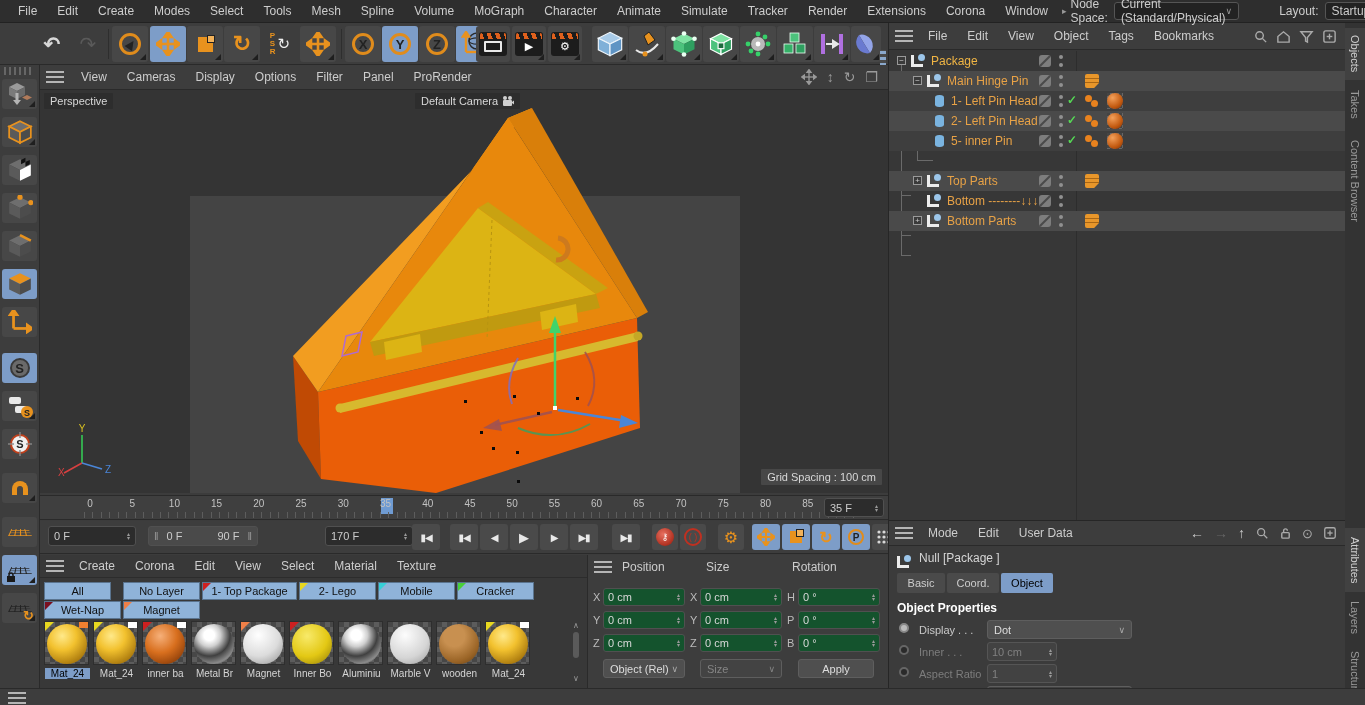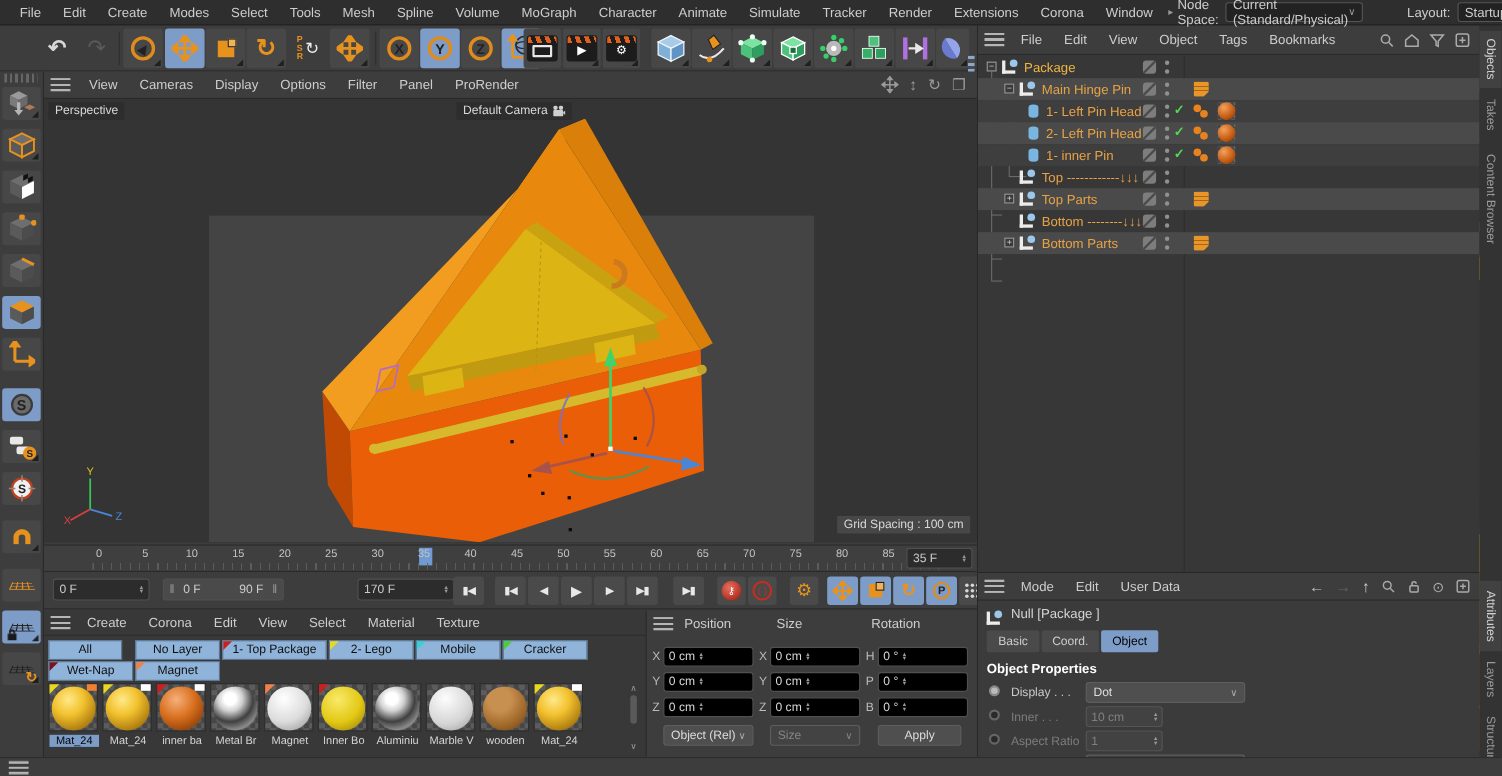--- a/index.html
+++ b/index.html
@@ -71,21 +71,21 @@
 .sp-yellow{background:radial-gradient(circle at 38% 30%,#f8ea6a,#e3c814 55%,#8f7a08)}
 .sp-marble{background:radial-gradient(circle at 38% 28%,#fdfdfd,#d5d5d5 60%,#999)}
 .sp-wood{background:radial-gradient(circle at 38% 30%,#c89050 0 28%,#9a6426 68%,#5e3a12)}
 .mlabel{position:absolute;top:46px;left:0;width:45px;font-size:10px;color:#d5d5d5;text-align:center;white-space:nowrap;overflow:hidden}
 .mlabel.sel{background:#7d9dc8;color:#000}
 .mcorner-l{position:absolute;left:0;top:0;width:0;height:0;border-top:9px solid transparent;border-right:9px solid transparent}
 .mcorner-r{position:absolute;right:0;top:0;width:9px;height:6px}
 
 #coords{position:absolute;left:588px;top:555px;width:300px;height:133px;background:#3d3d3d}
 #coords .hdr{position:absolute;top:5px;font-size:12px;color:#cdcdcd}
-.field{position:absolute;height:18px;background:#000000;border:1px solid #505050;border-radius:3px;color:#d8d8d8;font-size:11px;display:flex;align-items:center;padding:0 4px;}
+.field{position:absolute;height:18px;background:#14532d;border:1px solid #505050;border-radius:3px;color:#d8d8d8;font-size:11px;display:flex;align-items:center;padding:0 4px;justify-content:space-between}
 .flabel{position:absolute;font-size:11px;color:#bbb}
 .cbtn{position:absolute;height:19px;background:#4f4f4f;border:1px solid #5e5e5e;border-radius:3px;color:#ddd;font-size:11px;display:flex;align-items:center;justify-content:center}
 .cbtn.disabled{color:#858585;background:#434343}
 
 #ompanel{position:absolute;left:888px;top:23px;width:457px;height:497px;background:#373737;border-left:1px solid #262626}
 #ommenu{display:flex;align-items:center;gap:2px;height:27px;background:#3d3d3d;border-bottom:1px solid #2a2a2a;padding-left:6px}
 #ommenu .mi{padding:3px 9px;color:#cdcdcd}
 .om-row{position:absolute;left:0;width:457px;height:20px}
 .om-row.hl{background:#4a4a4a}
 .om-label{position:absolute;top:3px;font-size:12px;color:#e8a246;white-space:nowrap}
@@ -967,34 +967,28 @@
         <span class="om-label" style="left:62px">2- Left Pin Head</span>
         <span class="togsq" style="left:150px"></span>
         <span class="dots2" style="left:170px"></span>
         <span class="chk" style="left:178px">✓</span>
         <span class="odots" style="left:196px"></span>
         <span class="minisphere" style="left:218px"></span>
       </div>
 
       <div class="om-row" style="top:80px;background:#3e3e3e">
         <span class="cylic" style="left:46px"></span>
-        <span class="om-label" style="left:62px">1- inner Pin</span>
+        <span class="om-label" style="left:62px">5- inner Pin</span>
         <span class="togsq" style="left:150px"></span>
         <span class="dots2" style="left:170px"></span>
         <span class="chk" style="left:178px">✓</span>
         <span class="odots" style="left:196px"></span>
         <span class="minisphere" style="left:218px"></span>
       </div>
 
-      <div class="om-row" style="top:100px">
-        <span class="nullic" style="left:38px"></span>
-        <span class="om-label" style="left:58px">Top ------------↓↓↓</span>
-        <span class="togsq" style="left:150px"></span>
-        <span class="dots2" style="left:170px"></span>
-      </div>
 
       <div class="om-row hl" style="top:120px">
         <span class="exp" style="left:24px">+</span>
         <span class="nullic" style="left:38px"></span>
         <span class="om-label" style="left:58px">Top Parts</span>
         <span class="togsq" style="left:150px"></span>
         <span class="dots2" style="left:170px"></span>
         <span class="notetag" style="left:196px"></span>
       </div>
 

